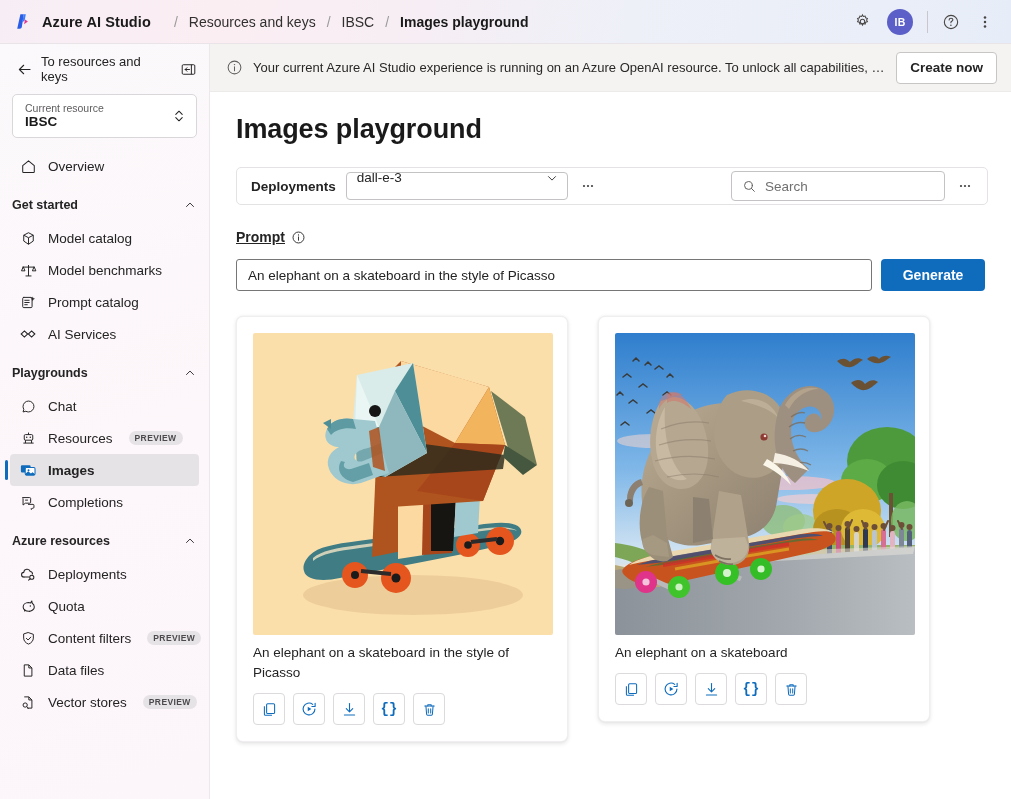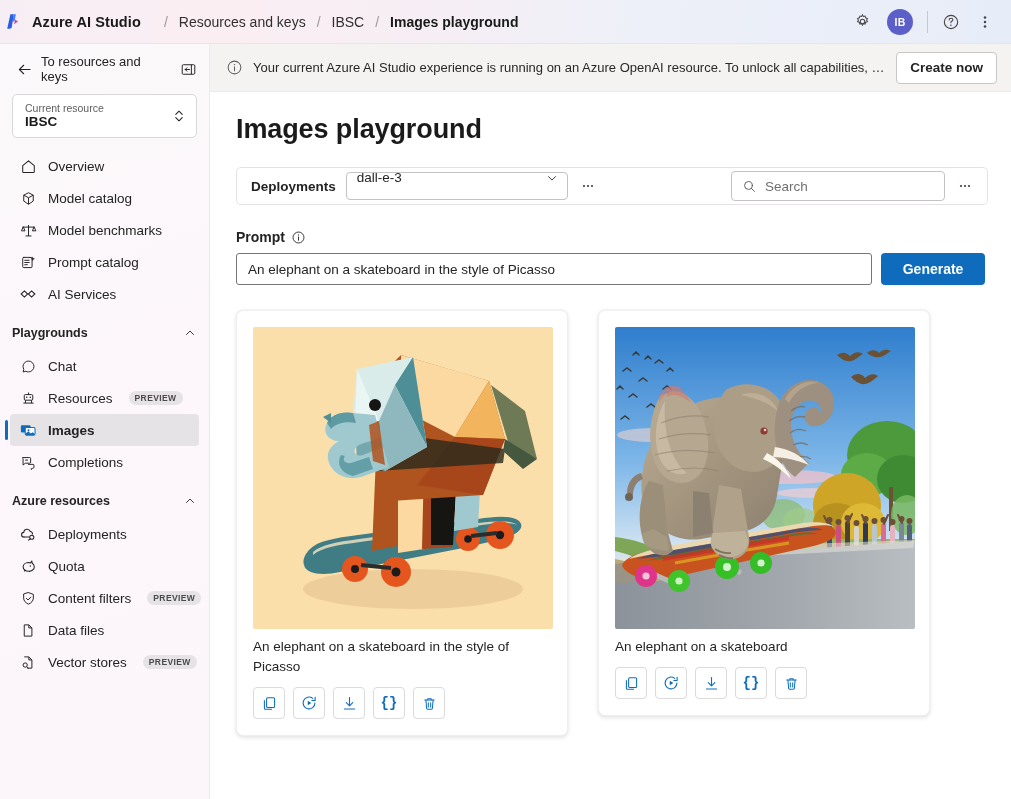--- a/index.html
+++ b/index.html
@@ -14,21 +14,21 @@
     overflow: hidden;
   }
 
   
   .topbar {
     position: absolute; left: 0; top: 0; width: 1011px; height: 44px;
     background: linear-gradient(100deg, #f7eef5 0%, #fbeef3 22%, #f6eef4 42%, #eef0f8 62%, #e7edf8 100%);
     display: flex; align-items: center;
     border-bottom: 1px solid #e8e4e8;
   }
-  .brand { display: flex; align-items: center; gap: 8px; padding-left: 4px; }
+  .brand { display: flex; align-items: center; gap: 8px; padding-left: 14px; }
   .brand-logo { width: 20px; height: 20px; position: relative; flex: none; }
   .brand-name { font-size: 14.5px; font-weight: bold; color: #1a1a1a; letter-spacing: .1px; }
   .crumbsep { color: #9a9a9a; margin: 0 11px; font-size: 14px; }
   .crumb { font-size: 14px; color: #31302f; }
   .crumb.active { font-weight: bold; color: #1a1a1a; }
   .crumbs { display: flex; align-items: center; margin-left: 12px; }
   .topbar-right { margin-left: auto; display: flex; align-items: center; gap: 2px; padding-right: 10px; }
   .iconbtn {
     width: 32px; height: 32px; border-radius: 4px; border: none; background: transparent;
     display: flex; align-items: center; justify-content: center; cursor: pointer; padding: 0;
@@ -131,21 +131,21 @@
   .searchbox {
     height: 30px; width: 214px; border: 1px solid #c4c2c4; border-radius: 4px;
     display: flex; align-items: center; gap: 8px; padding: 0 10px; background: #fff;
   }
   .searchbox input {
     border: none; outline: none; font-family: inherit; font-size: 13.5px; color: #242424;
     background: transparent; width: 100%; padding: 0;
   }
   .searchbox input::placeholder { color: #707070; }
 
-  .prompt-label-row { display: flex; align-items: center; gap: 6px; margin: 24px 0 8px 0; }
+  .prompt-label-row { display: flex; align-items: center; gap: 6px; margin: 24px 0 14px 0; text-decoration: underline; }
   .prompt-label { font-size: 14px; font-weight: bold; color: #242424; }
   .prompt-row { display: flex; align-items: center; gap: 9px; }
   .prompt-input {
     height: 32px; width: 637px; border: 1px solid #767676; border-radius: 3px;
     padding: 0 11px; font-family: inherit; font-size: 13.5px; color: #242424;
     outline: none; background: #fff;
   }
   .generate-btn {
     height: 32px; width: 104px; background: #0f6cbd; color: #fff; border: none;
     border-radius: 4px; font-family: inherit; font-size: 14px; font-weight: bold;
@@ -253,20 +253,28 @@
 
   <div class="nav-item" style="margin-top:8px">
     <span class="nav-icon">
       <svg width="17" height="17" viewBox="0 0 20 20" fill="none" stroke="#242424" stroke-width="1.2" stroke-linejoin="round">
         <path d="M3.2 9L10 3.4 16.8 9v7.1a.9.9 0 01-.9.9H4.1a.9.9 0 01-.9-.9z"></path>
       </svg>
     </span>
     <span class="nav-label">Overview</span>
   </div>
 
+  <div class="group-head">
+    <span class="t">Get started</span>
+    <span class="chev">
+      <svg width="14" height="14" viewBox="0 0 20 20" fill="none" stroke="#242424" stroke-width="1.3" stroke-linecap="round" stroke-linejoin="round">
+          <path d="M5 12.2l5-5 5 5"></path>
+        </svg>
+    </span>
+  </div>
 
   <div class="nav-item">
     <span class="nav-icon">
       <svg width="17" height="17" viewBox="0 0 20 20" fill="none" stroke="#242424" stroke-width="1.15" stroke-linejoin="round">
         <path d="M10 3.2l5.6 2.9v6.9L10 16.8 4.4 13V6.1z"></path>
           <path d="M4.4 6.1L10 9.1l5.6-3"></path>
           <path d="M10 9.1v7.7"></path>
       </svg>
     </span>
     <span class="nav-label">Model catalog</span>

